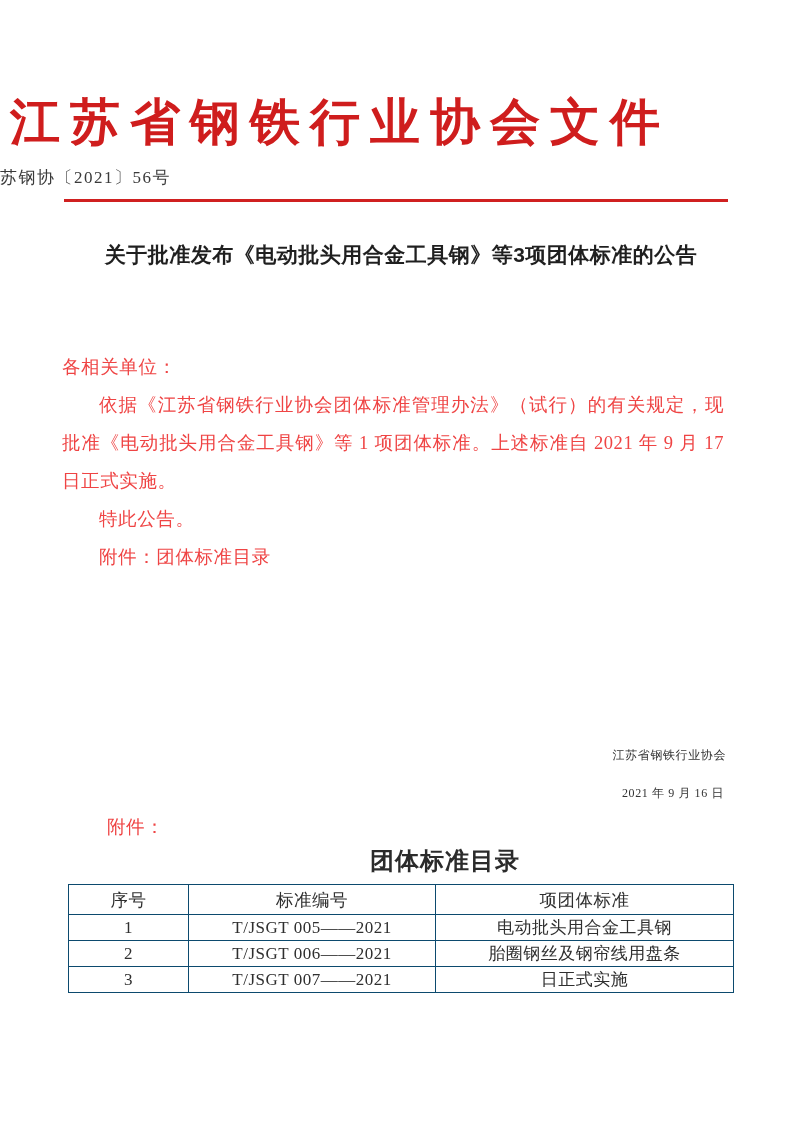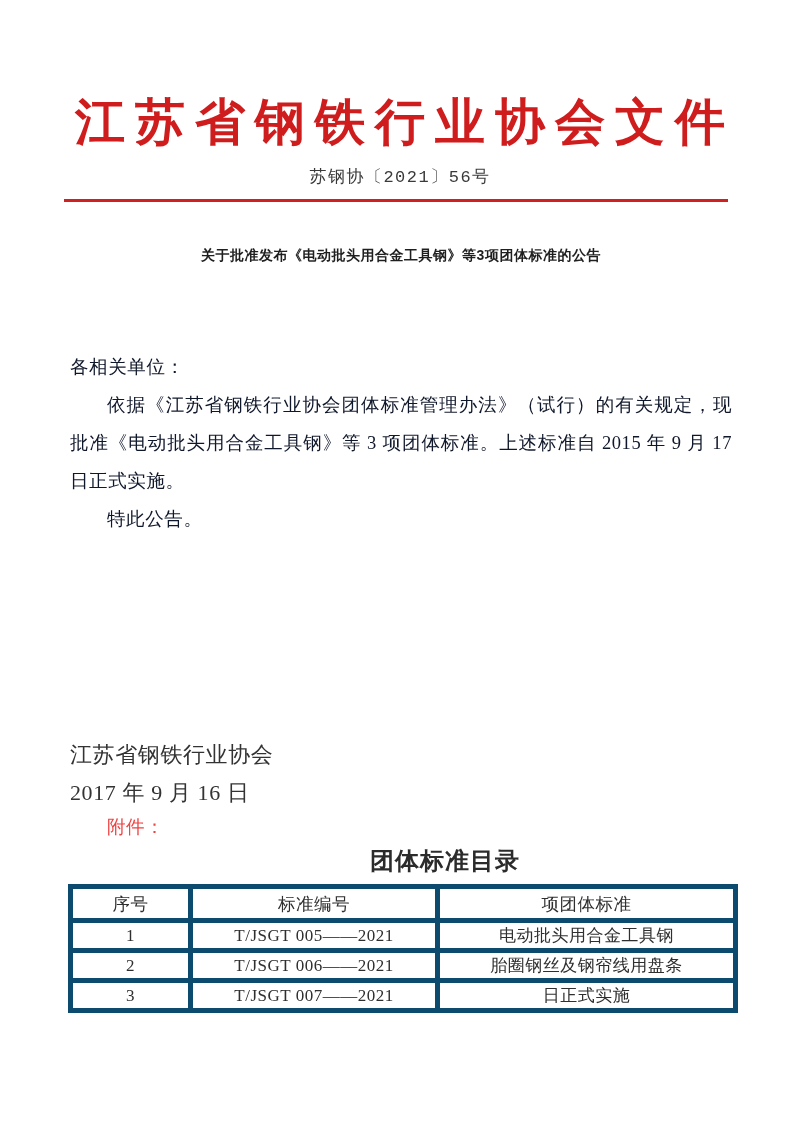--- a/index.html
+++ b/index.html
@@ -22,35 +22,34 @@
     inset: 0;
     background: #ffffff;
   }
 
   
   .masthead {
     position: absolute;
     top: 92px;
     left: 0;
     width: 800px;
-    text-align: center;
   }
   .masthead-title {
     font-family: "Liberation Sans", "DejaVu Sans", sans-serif;
     font-weight: bold;
     font-size: 50px;
     line-height: 60px;
     letter-spacing: 10px;
     color: #cf1d1d;
     text-indent: 10px;
     white-space: nowrap;
   }
   .doc-number {
     margin-top: 14px;
-    font-family: Liberation Mono, monospace;
+    font-family: Liberation Serif, serif;
     font-size: 17px;
     line-height: 24px;
     letter-spacing: 1.5px;
     color: #3a3a3a;
     white-space: nowrap;
   }
 
   .red-rule {
     position: absolute;
     top: 199px;
@@ -62,57 +61,57 @@
 
   
   .headline {
     position: absolute;
     top: 236px;
     left: 78px;
     width: 646px;
     text-align: center;
     font-family: "Liberation Sans", "DejaVu Sans", sans-serif;
     font-weight: bold;
-    font-size: 14px;
+    font-size: 21px;
     line-height: 38px;
     letter-spacing: 0.5px;
     color: #1f1f1f;
   }
 
   
   .body-block {
     position: absolute;
     top: 348px;
-    left: 70px;
+    left: 62px;
     width: 662px;
     font-size: 18.5px;
     line-height: 38px;
     letter-spacing: 0.6px;
-    color: #0f172a;
+    color: #ef4444;
   }
   .salutation {
     text-align: left;
   }
   .para {
     text-align: justify;
     text-justify: inter-ideograph;
     text-indent: 2em;
   }
   .para-short {
     text-indent: 2em;
   }
 
   
   .signature {
     position: absolute;
     top: 736px;
     left: 70px;
     width: 662px;
-    text-align: left;
-    font-size: 22px;
+    text-align: right;
+    font-size: 12px;
     line-height: 38px;
     letter-spacing: 0.6px;
     color: #333333;
   }
   .sig-org { padding-right: 6px; }
   .sig-date { padding-right: 8px; }
 
   
   .attachment-label {
     position: absolute;
@@ -144,21 +143,21 @@
     position: absolute;
     top: 884px;
     left: 68px;
     width: 665px;
     border-collapse: collapse;
     table-layout: fixed;
     font-size: 17px;
     color: #2f2f2f;
   }
   .std-table td, .std-table th {
-    border: 5px solid #0c4a6e;
+    border: 1px solid #0c4a6e;
     text-align: center;
     font-weight: normal;
     letter-spacing: 0.5px;
   }
   .std-table thead th {
     height: 27px;
     font-size: 17.5px;
   }
   .std-table tbody td {
     height: 23px;
@@ -180,27 +179,28 @@
     <div class="masthead-title">江苏省钢铁行业协会文件</div>
     <div class="doc-number">苏钢协〔2021〕56号</div>
   </div>
 
   <div class="red-rule"></div>
 
   <div class="headline">关于批准发布《电动批头用合金工具钢》等3项团体标准的公告</div>
 
   <div class="body-block">
     <div class="salutation">各相关单位：</div>
-    <div class="para">依据《江苏省钢铁行业协会团体标准管理办法》（试行）的有关规定，现批准《电动批头用合金工具钢》等 3 项团体标准。上述标准自 2015 年 9 月 17 日正式实施。</div>
+    <div class="para">依据《江苏省钢铁行业协会团体标准管理办法》（试行）的有关规定，现批准《电动批头用合金工具钢》等 1 项团体标准。上述标准自 2021 年 9 月 17 日正式实施。</div>
     <div class="para-short">特此公告。</div>
+    <div class="para-short">附件：团体标准目录</div>
   </div>
 
   <div class="signature">
     <div class="sig-org">江苏省钢铁行业协会</div>
-    <div class="sig-date">2017 年 9 月 16 日</div>
+    <div class="sig-date">2021 年 9 月 16 日</div>
   </div>
 
   <div class="attachment-label">附件：</div>
 
   <div class="attachment-title">团体标准目录</div>
 
   <table class="std-table">
     <colgroup>
       <col class="col-no">
       <col class="col-code">

